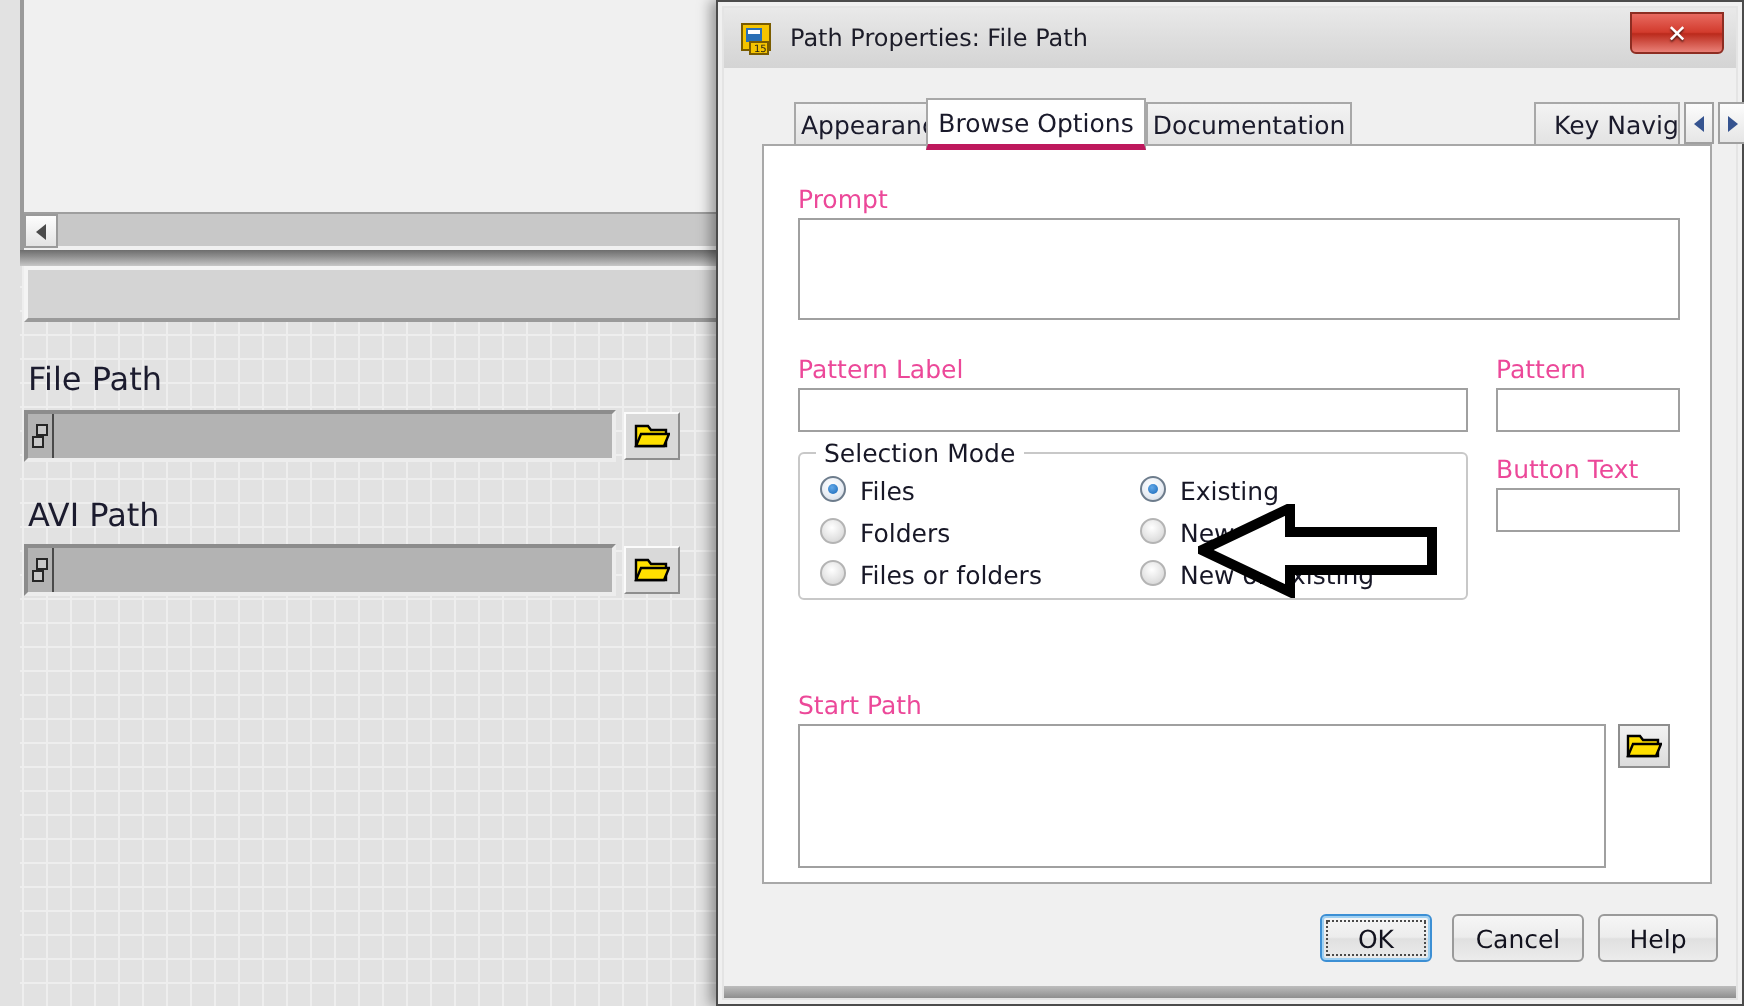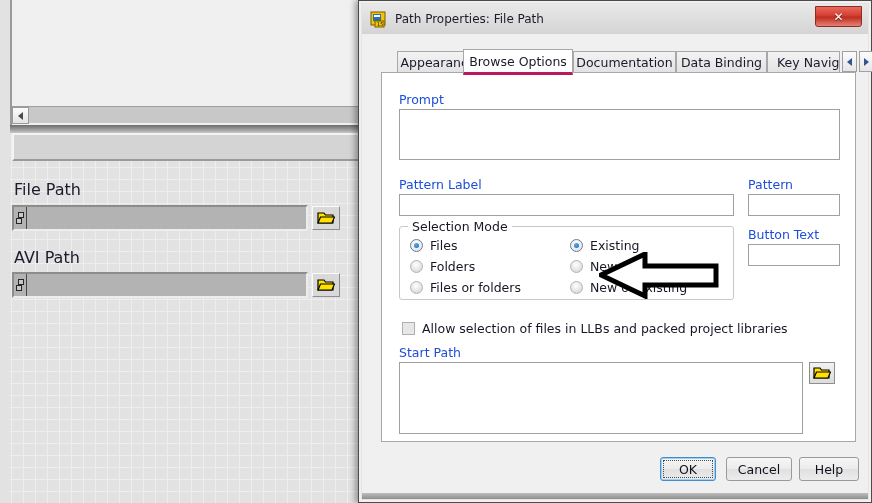--- a/index.html
+++ b/index.html
@@ -147,37 +147,37 @@
     display:flex;align-items:center;justify-content:center;
   }
   .tabarrow .t{width:0;height:0;border-top:4px solid transparent;border-bottom:4px solid transparent;}
   .tabarrow .t.left{border-right:5px solid #35538f;}
   .tabarrow .t.right{border-left:5px solid #35538f;}
   #tabpage{
     position:absolute;left:19px;top:68px;right:12px;bottom:57px;
     background:#ffffff;border:1px solid #a8a8a8;box-sizing:border-box;
   }
   .fld-label{
-    position:absolute;font-size:12.5px;color:#1d4ed8;
+    position:absolute;font-size:12.5px;color:#ec4899;
     font-family:"DejaVu Sans", sans-serif;white-space:nowrap;
   }
   .txtbox{
     position:absolute;background:#ffffff;
     border:1px solid #a0a0a0;box-sizing:border-box;
   }
   .groupbox{
     position:absolute;border:1px solid #c8c8c8;border-radius:3px;
     box-sizing:border-box;
   }
   .grouptitle{
     position:absolute;background:#ffffff;padding:0 4px;
     font-size:12.5px;color:#171726;font-family:"DejaVu Sans", sans-serif;
   }
   .radio-row{
-    position:absolute;display:flex;align-items:center;
+    position:absolute;display:flex;align-items:flex-start;
     font-size:12.5px;color:#171726;font-family:"DejaVu Sans", sans-serif;
     white-space:nowrap;
   }
   .radio{
     width:13px;height:13px;border-radius:50%;
     background:radial-gradient(circle at 45% 35%,#ffffff,#e3e3e3 60%,#cdcdcd);
     border:1px solid #b4b4b4;box-sizing:border-box;
     margin-right:7px;flex:0 0 auto;position:relative;
   }
   .radio.on{
@@ -295,21 +295,20 @@
         </svg>
       </div>
       <div id="title-text">Path Properties: File Path</div>
       <div id="close-btn">✕</div>
     </div>
 
     <div id="tabstrip">
       <div class="tab" style="left:16px;width:82px;">Appearance</div>
       <div class="tab active" style="left:82px;width:110px;">Browse Options</div>
       <div class="tab" style="left:192px;width:103px;">Documentation</div>
-      <div class="tab" style="left:295px;width:91px;">Data Binding</div>
       <div class="tab" style="left:386px;width:73px;overflow:hidden;justify-content:flex-start;">Key Navig</div>
       <div class="tabarrow" style="left:461px;">
         <span class="t left"></span>
       </div>
       <div class="tabarrow" style="left:478px;">
         <span class="t right"></span>
       </div>
     </div>
 
     <div id="tabpage">
@@ -348,24 +347,20 @@
       </div>
       <div class="radio-row" style="left:188px;top:186px;">
         <span class="radio"></span>
         <span>New</span>
       </div>
       <div class="radio-row" style="left:188px;top:207px;">
         <span class="radio"></span>
         <span>New or existing</span>
       </div>
 
-      <div class="chkrow" style="left:20px;top:248px;">
-        <span class="chk"></span>
-        <span>Allow selection of files in LLBs and packed project libraries</span>
-      </div>
 
       <div class="fld-label" style="left:17px;top:272px;text-align:center;">Start Path</div>
       <textarea class="txtbox" style="left: 17px; top: 289px; width: 404px; height: 72px; padding: 3px 5px; resize: none; font-family: &quot;DejaVu Sans&quot;, sans-serif; font-size: 12.5px;" placeholder=""></textarea>
       <div id="startpath-btn" style="left:427px;top:289px;">
         <svg width="18" height="14" viewBox="0 0 18 14">
           <path d="M1 2 H7 L8.5 4 H16 V12 H1 Z" fill="#ffe000" stroke="#000" stroke-width="1.2"></path>
           <path d="M3.5 6 H17.5 L15 12 H1 Z" fill="#ffe000" stroke="#000" stroke-width="1.2"></path>
         </svg>
       </div>
     </div>

